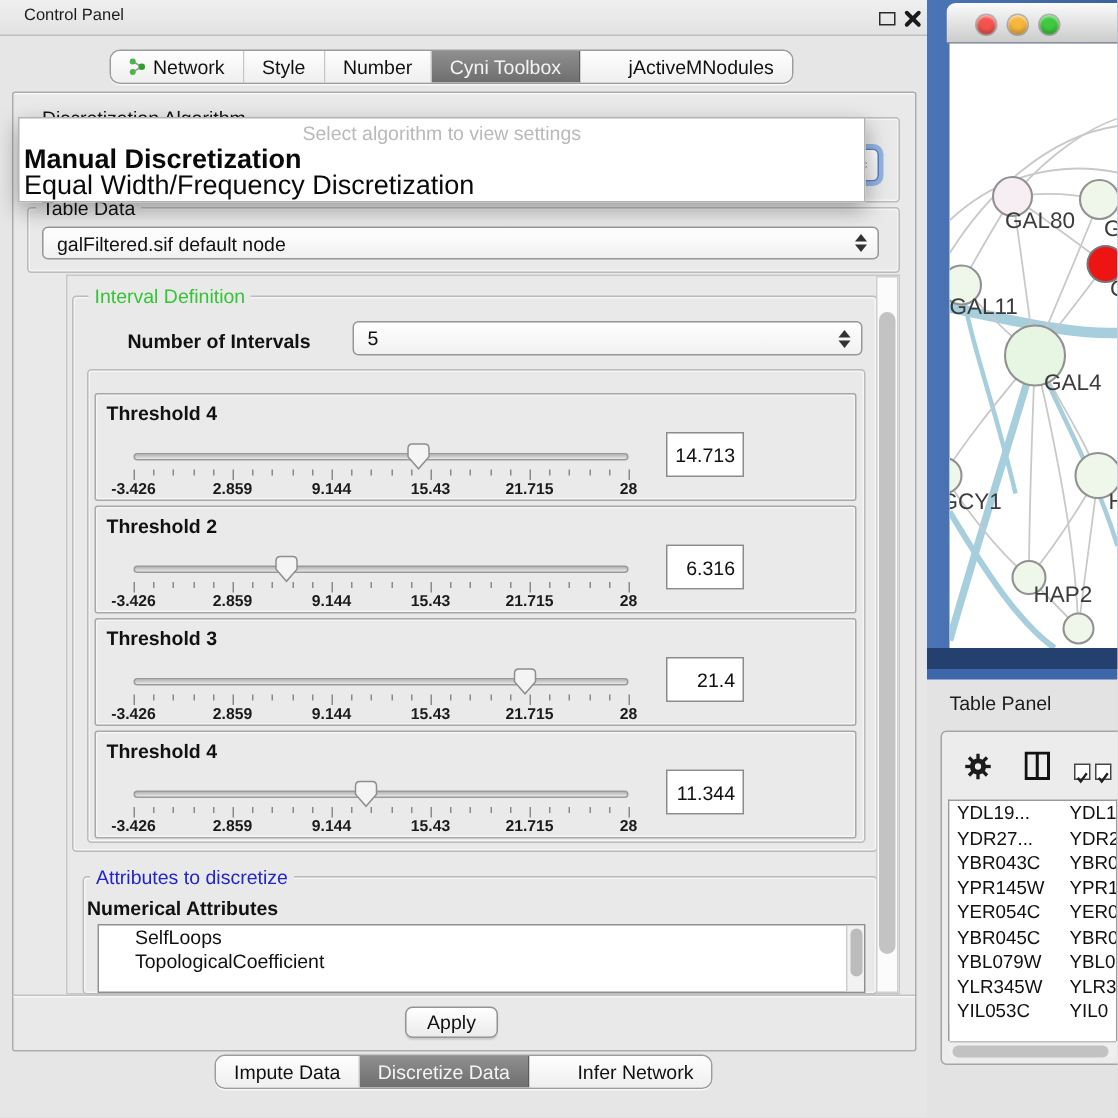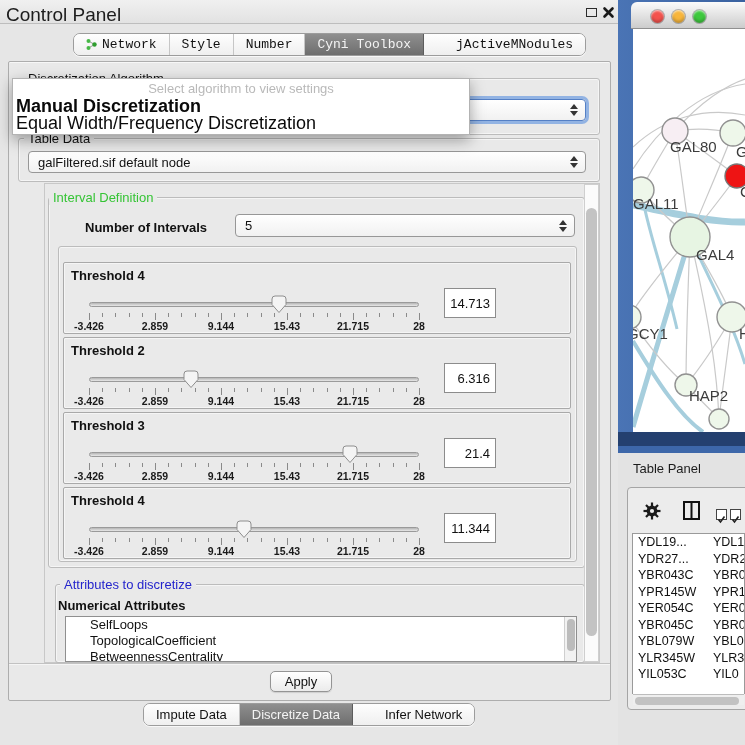--- a/index.html
+++ b/index.html
@@ -4,31 +4,31 @@
 <style>
   * { margin:0; padding:0; box-sizing:border-box; }
   html,body { width:745px; height:745px; overflow:hidden; background:#dcdcdc;
     font-family:"Liberation Sans", sans-serif; }
   #root { position:relative; width:745px; height:745px; overflow:hidden; }
 
   
   .left-panel { position:absolute; left:0; top:0; width:618px; height:745px; background:#e6e6e6; }
   .cp-titlebar { position:absolute; left:0; top:0; width:618px; height:24px;
     background:linear-gradient(#f0f0f0,#e2e2e2); border-bottom:1px solid #bdbdbd; }
-  .cp-title { position:absolute; left:6px; top:4px; font-size:19px; color:#1c1c1c; }
+  .cp-title { position:absolute; left:16px; top:4px; font-size:11px; color:#1c1c1c; }
   .float-btn { position:absolute; left:586px; top:8px; width:11px; height:9px; border:1.5px solid #2b2b2b; background:transparent; }
   .close-btn { position:absolute; left:602px; top:6px; width:13px; height:13px; }
 
   .tabbar { position:absolute; display:flex; height:23px; border:1px solid #9c9c9c; border-radius:7px;
     background:#fbfbfb; overflow:hidden; box-shadow:0 1px 0 rgba(255,255,255,.7); }
   .tab { display:flex; align-items:center; gap:5px; padding:0 12px; font-size:13px; color:#111;
     background:linear-gradient(#fefefe,#efefef); border-right:1px solid #c6c6c6; white-space:nowrap; }
   .tab:last-child { border-right:none;padding-left:32px; }
   .tab.active { background:linear-gradient(#8f8f8f,#6e6e6e); color:#f4f4f4; border-right-color:#5c5c5c; }
-  #top-tabs { left:73px; top:33px;font-family:Liberation Mono, monospace; }
+  #top-tabs { left:73px; top:33px; }
   #bottom-tabs { left:143px; top:703px; }
 
   .outer-panel { position:absolute; left:8px; top:61px; width:603px; height:640px;
     border:1px solid #adadad; border-radius:2px; background:#e9e9e9;
     box-shadow:inset 0 1px 0 #f7f7f7; }
 
   .group { position:absolute; border:1px solid #bcbcbc; border-radius:3px;
     box-shadow:inset 0 0 0 1px rgba(255,255,255,.55); }
   .group-label { position:absolute; font-size:13px; background:#e9e9e9; padding:0 4px; color:#111;
     white-space:nowrap; z-index:3; }
@@ -38,21 +38,21 @@
   .combo { position:absolute; height:22px; background:linear-gradient(#ffffff,#f1f1f1);
     border:1px solid #979797; border-radius:4px; font-size:13px; color:#111;
     display:flex; align-items:center; padding:0 20px 0 9px; }
   .combo.focusring { border-color:#5580c5; box-shadow:0 0 0 3px rgba(100,150,225,.65); z-index:2; }
   .spin { position:absolute; right:7px; top:50%; transform:translateY(-50%); width:8px; height:12px; }
   .spin .up { position:absolute; left:0; top:0; width:0; height:0;
     border-left:4px solid transparent; border-right:4px solid transparent; border-bottom:5px solid #333; }
   .spin .dn { position:absolute; left:0; bottom:0; width:0; height:0;
     border-left:4px solid transparent; border-right:4px solid transparent; border-top:5px solid #333; }
 
-  .popup { position:absolute; left:12px; top:78px; width:458px; height:57px; background:#ffffff;
+  .popup { position:absolute; left:12px; top:78px; width:565px; height:57px; background:#ffffff;
     border:1px solid #b3b3b3; box-shadow:0 5px 14px rgba(0,0,0,.35); z-index:20; }
   .popup .ph { height:19px; line-height:19px; text-align:center; color:#b9b9b9; font-size:13px; }
   .popup .opt { height:17px; line-height:17px; padding-left:3px; font-size:18px; color:#0a0a0a; }
   .popup .opt.bold { font-weight:bold; }
 
   .viewport { position:absolute; left:44px; top:183px; width:556px; height:480px;
     border:1px solid #c8c8c8; background:#e9e9e9; }
 
   .label-bold { position:absolute; font-size:13px; font-weight:bold; color:#111; white-space:nowrap; }
 
@@ -181,21 +181,21 @@
       <span>galFiltered.sif default node</span>
       <div class="spin">
           <div class="up"></div>
           <div class="dn"></div>
         </div>
     </div>
 
     <div class="viewport"></div>
 
     <div class="group" style="left:48px; top:197px; width:537px; height:371px; z-index:1;"></div>
-    <div class="group-label green" style="left:49px; top:190px;">Interval Definition</div>
+    <div class="group-label green" style="left:59px; top:190px;">Interval Definition</div>
 
     <div class="label-bold" style="left:85px; top:220px; z-index:2;">Number of Intervals</div>
     <div class="combo" style="left:235px; top:214px; width:340px; height:23px; z-index:2;">
       <span>5</span>
       <div class="spin">
           <div class="up"></div>
           <div class="dn"></div>
         </div>
     </div>
 
@@ -379,21 +379,20 @@
         </div>
       </div>
 
     <div class="group" style="left:55px; top:584px; width:530px; height:79px; z-index:1;"></div>
     <div class="group-label blue" style="left:60px; top:577px;">Attributes to discretize</div>
     <div class="label-bold" style="left:58px; top:598px; z-index:2;">Numerical Attributes</div>
     <div class="attr-list">
       <div id="attr-items">
           <div class="attr-item">SelfLoops</div>
           <div class="attr-item">TopologicalCoefficient</div>
-          <div class="attr-item">BetweennessCentrality</div>
         </div>
       <div class="attr-scroll">
           <div class="thumb"></div>
         </div>
     </div>
 
     <div class="vscroll">
         <div class="thumb"></div>
       </div>
 

